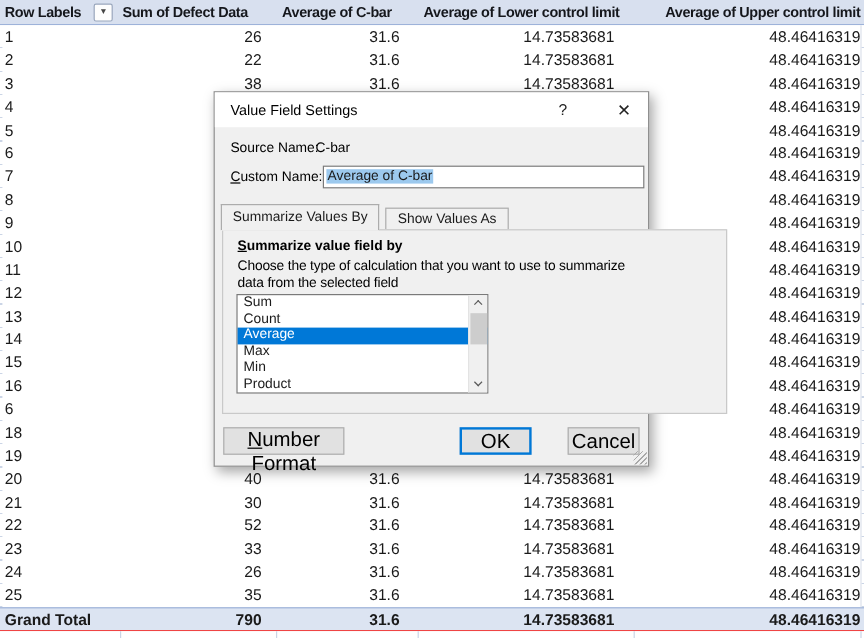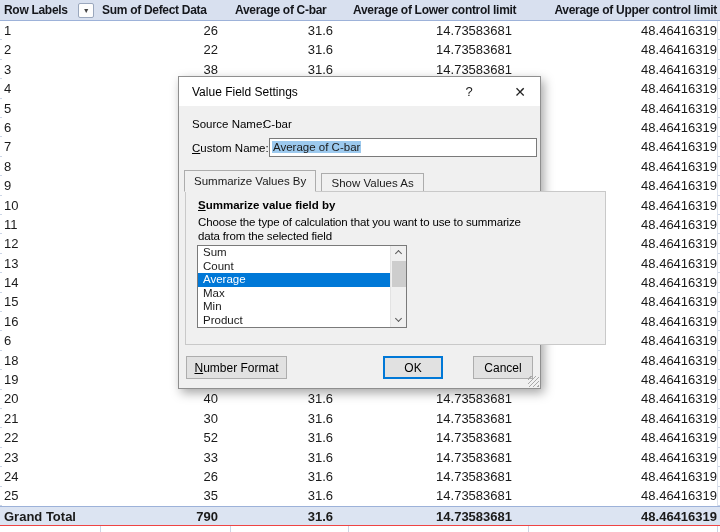--- a/index.html
+++ b/index.html
@@ -64,21 +64,21 @@
   .litem.selected { background:#0078D7; color:#fff; }
   .sb { position:absolute; right:0; top:0; width:16px; height:81px; background:#F0F0F0;
         border-left:1px solid #E3E3E3; }
   .sbbtn { position:absolute; left:0; width:16px; height:14px; cursor:pointer; }
   .sbbtn.up { top:0; } .sbbtn.down { bottom:0; }
   .chev { position:absolute; left:5px; width:5px; height:5px; border-left:1.4px solid #5a5a5a;
           border-top:1.4px solid #5a5a5a; }
   .chev.u { top:5px; transform:rotate(45deg); } .chev.d { top:3px; transform:rotate(225deg); }
   .thumb { position:absolute; left:1px; top:15px; width:14px; height:26px; background:#CDCDCD; }
   .btn { position:absolute; height:23px; background:#E1E1E1; border:1px solid #ADADAD;
-         font-family:"Liberation Sans",sans-serif; font-size:12px; color:#000; cursor:pointer; }
+         font-family:"Liberation Sans",sans-serif; font-size:17px; color:#000; cursor:pointer; }
   .btn.nf { left:7px; top:279px; width:101px; }
   .btn.ok { left:204px; top:279px; width:60px; border:2px solid #0078D7; }
   .btn.cancel { left:294px; top:279px; width:60px; }
   .grip { position:absolute; right:1px; bottom:1px; width:11px; height:11px;
           background:repeating-linear-gradient(135deg, transparent 0 2px, #A8A8A8 2px 3px); cursor:nwse-resize; }
 </style>
 </head>
 <body>
 
 <div class="screen">

